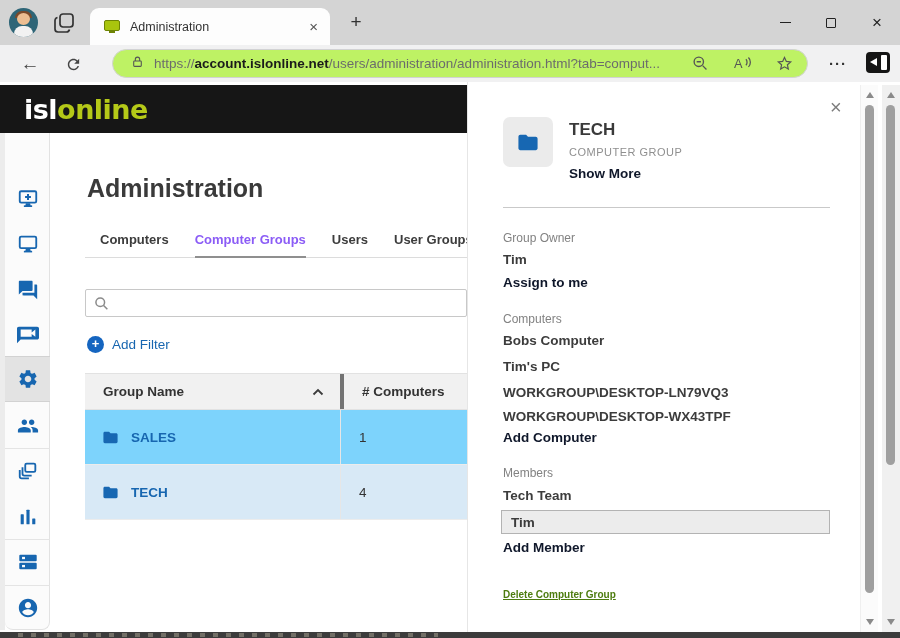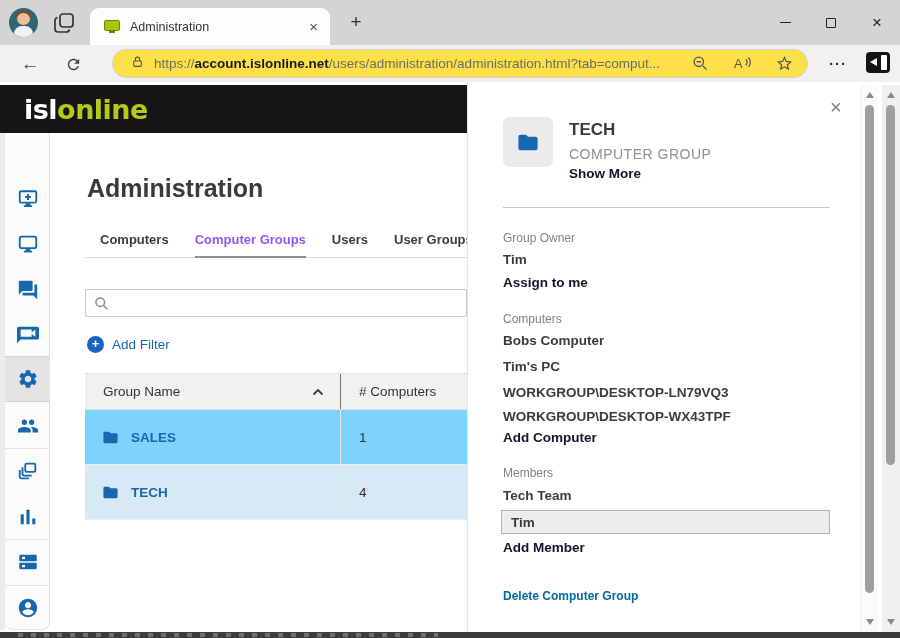--- a/index.html
+++ b/index.html
@@ -28,21 +28,21 @@
   .wc{width:46px;height:45px;display:flex;align-items:center;justify-content:center;cursor:pointer;color:#222;}
   .minline{width:11px;height:1.5px;background:#222;display:block;}
   .maxbox{width:10px;height:10px;border:1.3px solid #222;border-radius:1px;display:block;}
   .wc.cls{font-size:17px;font-weight:400;}
 
   
   .toolbar{position:absolute;left:0;top:45px;width:900px;height:37px;background:#f1f1f2;}
   .nav-btn{position:absolute;top:6px;width:26px;height:26px;display:flex;align-items:center;justify-content:center;cursor:pointer;}
   .back{left:17px;font-size:19px;color:#444;}
   .reload{left:60px;}
-  .pill{position:absolute;left:112px;top:4px;width:696px;height:29px;background:#fde047;
+  .pill{position:absolute;left:112px;top:4px;width:696px;height:29px;background:#bef264;
     border:1px solid #d2d2d4;border-radius:15px;display:flex;align-items:center;padding:0 14px;}
   .lock{margin:0 10px 0 4px;flex:0 0 13px;}
   .url{font-size:13.5px;white-space:nowrap;overflow:hidden;}
   .url .scheme,.url .path{color:#6c6c6c;}
   .url .domain{color:#1b1b1b;font-weight:700;}
   .pill-icons{margin-left:auto;display:flex;align-items:center;gap:24px;}
   .pill-icons>div{cursor:pointer;display:flex;align-items:center;}
   .dots{position:absolute;left:824px;top:3px;width:28px;height:30px;color:#333;font-size:15px;
     letter-spacing:1px;display:flex;align-items:center;justify-content:center;font-weight:700;cursor:pointer;}
   .split{position:absolute;left:866px;top:7px;width:24px;height:21px;background:#151515;border-radius:4px;cursor:pointer;}
@@ -80,48 +80,48 @@
     font-family:"Liberation Sans",sans-serif;background:transparent;}
   .search input::placeholder{color:#8f8f8f;}
   .addfilter{position:absolute;left:87px;top:254px;display:flex;align-items:center;gap:8px;cursor:pointer;}
   .addfilter .plus{width:17px;height:17px;border-radius:50%;background:#1565c0;color:#fff;font-size:13px;
     font-weight:700;text-align:center;line-height:16px;}
   .addfilter .lbl{font-size:13.5px;font-weight:400;color:#1766b0;}
 
   
   .grid{position:absolute;left:85px;top:291px;width:382px;}
   .grid-header{display:flex;height:37px;background:#f1f1f1;border-top:1px solid #e2e2e2;border-bottom:1px solid #e2e2e2;}
-  .grid-header .col{font-size:13.5px;font-weight:400;color:#333;display:flex;align-items:center;}
+  .grid-header .col{font-size:13.5px;font-weight:700;color:#333;display:flex;align-items:center;}
   .col.name{flex:0 0 255px;padding-left:18px;}
   .col.count{flex:1;padding-left:18px;}
-  .grid-header .col.count{border-left:1px solid #737373;}
+  .grid-header .col.count{border-left:4px solid #737373;}
   .grid-header .caret{margin-left:auto;margin-right:16px;display:flex;}
   .grid-row{display:flex;height:55px;border-bottom:1px solid #ececec;cursor:pointer;background:#7dd3fc;}
   .grid-row.sel{background:#d8e9f6;}
   .grid-row .col{display:flex;align-items:center;font-size:13.5px;}
   .grid-row .col.name{gap:11px;font-weight:700;color:#1766b0;padding-left:16px;}
   .grid-row .col.count{color:#333;border-left:1px solid #e6e6e6;}
 
   
   .panel{position:absolute;left:467px;top:0;width:395px;height:550px;background:#fff;border-left:1px solid #e6e6e6;}
   .p-close{position:absolute;left:362px;top:14px;font-size:20px;color:#7d7d7d;cursor:pointer;}
   .tile{position:absolute;left:35px;top:35px;width:50px;height:50px;background:#ebebeb;border-radius:7px;
     display:flex;align-items:center;justify-content:center;}
   .p-title{position:absolute;left:101px;top:38px;font-size:17px;font-weight:700;color:#3a3a3a;}
-  .p-sub{position:absolute;left:101px;top:64px;font-size:14px;color:#8f8f8f;letter-spacing:0.5px;}
+  .p-sub{position:absolute;left:101px;top:64px;font-size:11px;color:#8f8f8f;letter-spacing:0.5px;}
   .p-more{position:absolute;left:101px;top:82px;}
   .p-hr{position:absolute;left:35px;top:125px;width:327px;border-top:1px solid #c9c9c9;}
   .pl{position:absolute;left:35px;font-size:12px;color:#828282;}
   .pv{position:absolute;left:35px;font-size:13.5px;font-weight:600;color:#3c3c3c;}
   .plink{font-size:13.5px;font-weight:600;color:#0f172a;cursor:pointer;}
   .plink.abs{position:absolute;left:35px;}
   .member-box{position:absolute;left:33px;top:428px;width:329px;height:24px;background:#ececec;
     border:1px solid #b3b3b3;display:flex;align-items:center;padding-left:9px;cursor:pointer;}
   .member-box .pv2{font-size:13.5px;font-weight:600;color:#3c3c3c;}
-  .p-delete{position:absolute;left:35px;top:507px;font-size:12px;font-weight:600;color:#0369a1;cursor:pointer;}
+  .p-delete{position:absolute;left:35px;top:507px;font-size:10px;font-weight:600;color:#4d7c0f;cursor:pointer;text-decoration:underline;}
 
   
   .sb{position:absolute;top:3px;width:18px;height:547px;}
   .sb.inner{left:860px;background:#fbfbfb;border-left:1px solid #efefef;}
   .sb.outer{left:882px;background:#f0f0f0;}
   .sb .tri-up{position:absolute;left:5px;top:7px;width:0;height:0;border-left:4px solid transparent;
     border-right:4px solid transparent;border-bottom:6px solid #8a8a8a;}
   .sb .tri-down{position:absolute;left:5px;bottom:7px;width:0;height:0;border-left:4px solid transparent;
     border-right:4px solid transparent;border-top:6px solid #8a8a8a;}
   .thumb{position:absolute;left:4px;width:9px;border-radius:5px;background:#9f9f9f;cursor:grab;}

